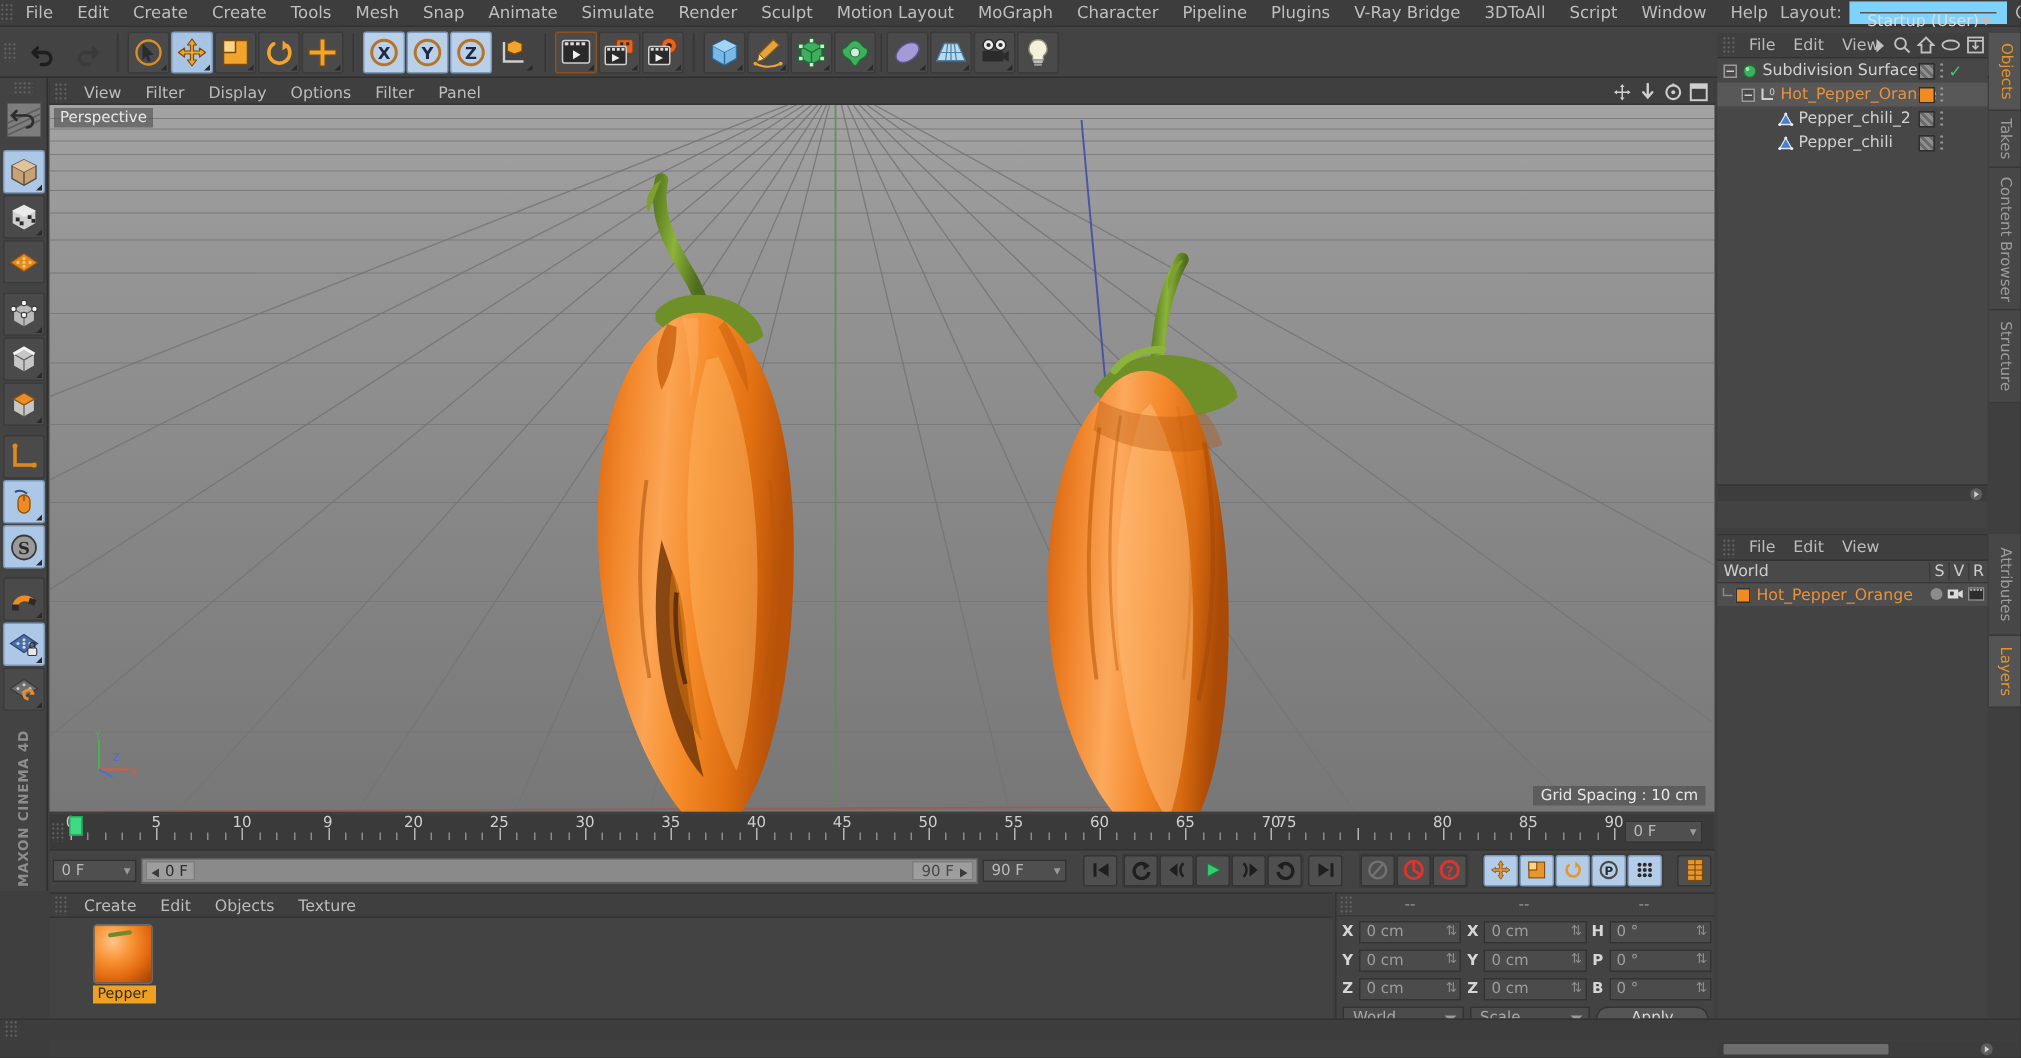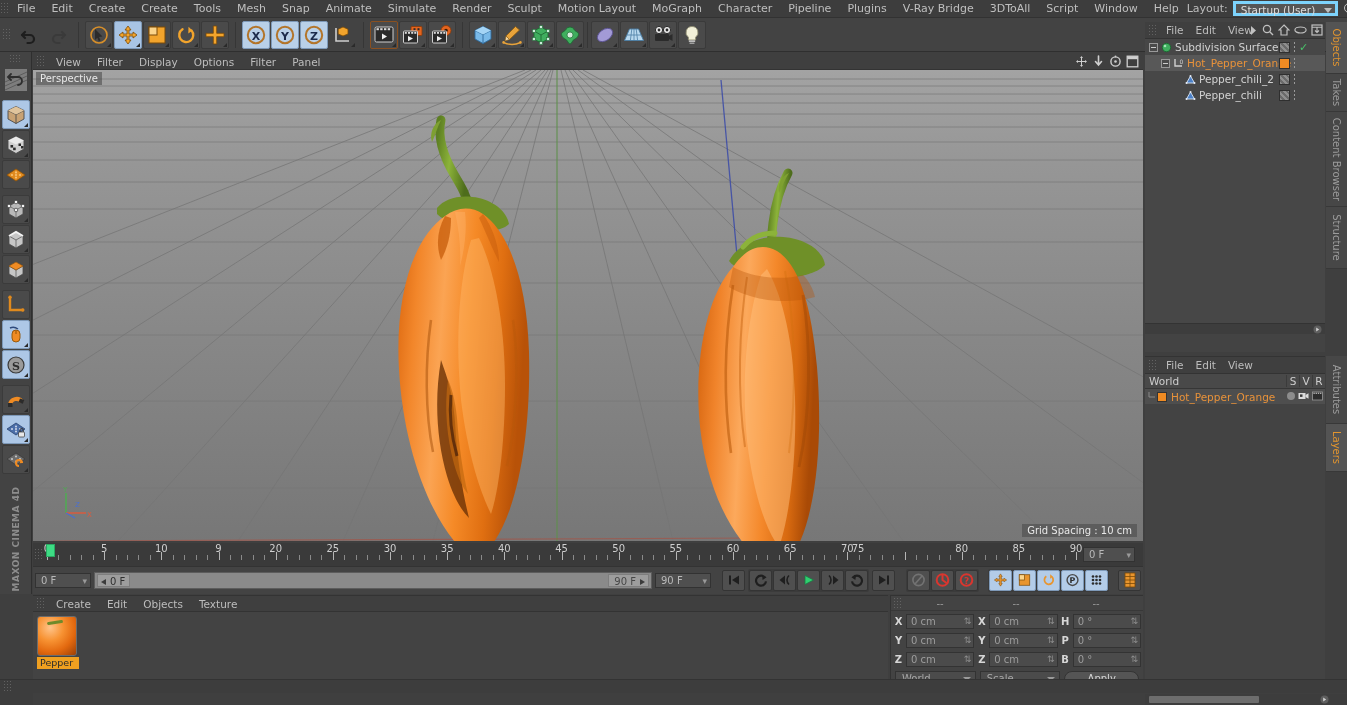--- a/index.html
+++ b/index.html
@@ -28,21 +28,21 @@
     background:#3d3d3d; display:flex; align-items:center;
     border-bottom:1px solid #323232;
   }
   .menubar .mi {
     padding:0 8px; height:18px; line-height:18px; color:#bfbfbf; font-size:11px;
     white-space:nowrap;
   }
   .mb-right { margin-left:auto; display:flex; align-items:center; gap:5px; padding-right:6px; }
   .mb-right .lbl { color:#bcbcbc; font-size:11px; }
   .layout-select {
-    width:105px; height:15px; background:#555; border:3px solid #7dd3fc;
+    width:105px; height:15px; background:#555; border:7px solid #7dd3fc;
     color:#ddd; font-size:10.5px; line-height:13px; padding-left:5px; position:relative;
   }
   .layout-select .arw {
     position:absolute; right:3px; top:4px;
     border-left:4px solid transparent; border-right:4px solid transparent;
     border-top:5px solid #bdbdbd;
   }
   .mag {
     width:14px;height:14px;position:relative;
   }
@@ -149,21 +149,21 @@
     width:23px; height:21px; background:#4f4f4f; border:1px solid #343434; border-radius:2px;
     display:flex; align-items:center; justify-content:center;
   }
   .pbtn.sel { background:#b3cce8; border:1px solid #7e99b8; }
   .pgrp { display:flex; gap:1px; background:#3b3b3b; padding:1px; border-radius:2px;}
 
   
   .matwrap { position:absolute; left:33px; top:595px; width:855px; height:91px; background:#434343; border-top:1px solid #333;}
   .mat-menu { height:16px; background:#3f3f3f; display:flex; align-items:center; border-bottom:1px solid #333;}
   .mat-menu .mi { padding:0 8px; font-size:10.5px; color:#bdbdbd; line-height:16px;}
-  .mat-body { padding:4px; display:flex; gap:6px; }
+  .mat-body { padding:4px; display:flex; gap:6px;margin-left:25px; }
   .mat-item { width:42px; }
   .mat-sphere {
     width:40px; height:40px; border:1px solid #6b6b6b;
     background: radial-gradient(circle at 32% 28%, #ffc48a 0%, #f79232 35%, #e3690f 65%, #9c3f05 100%);
     border-radius:3px; position:relative; overflow:hidden;
   }
   .mat-sphere .stem {
     position:absolute; left:9px; top:4px; width:16px; height:3px; background:#6f8a2a;
     border-radius:2px; transform:rotate(-8deg);
   }

